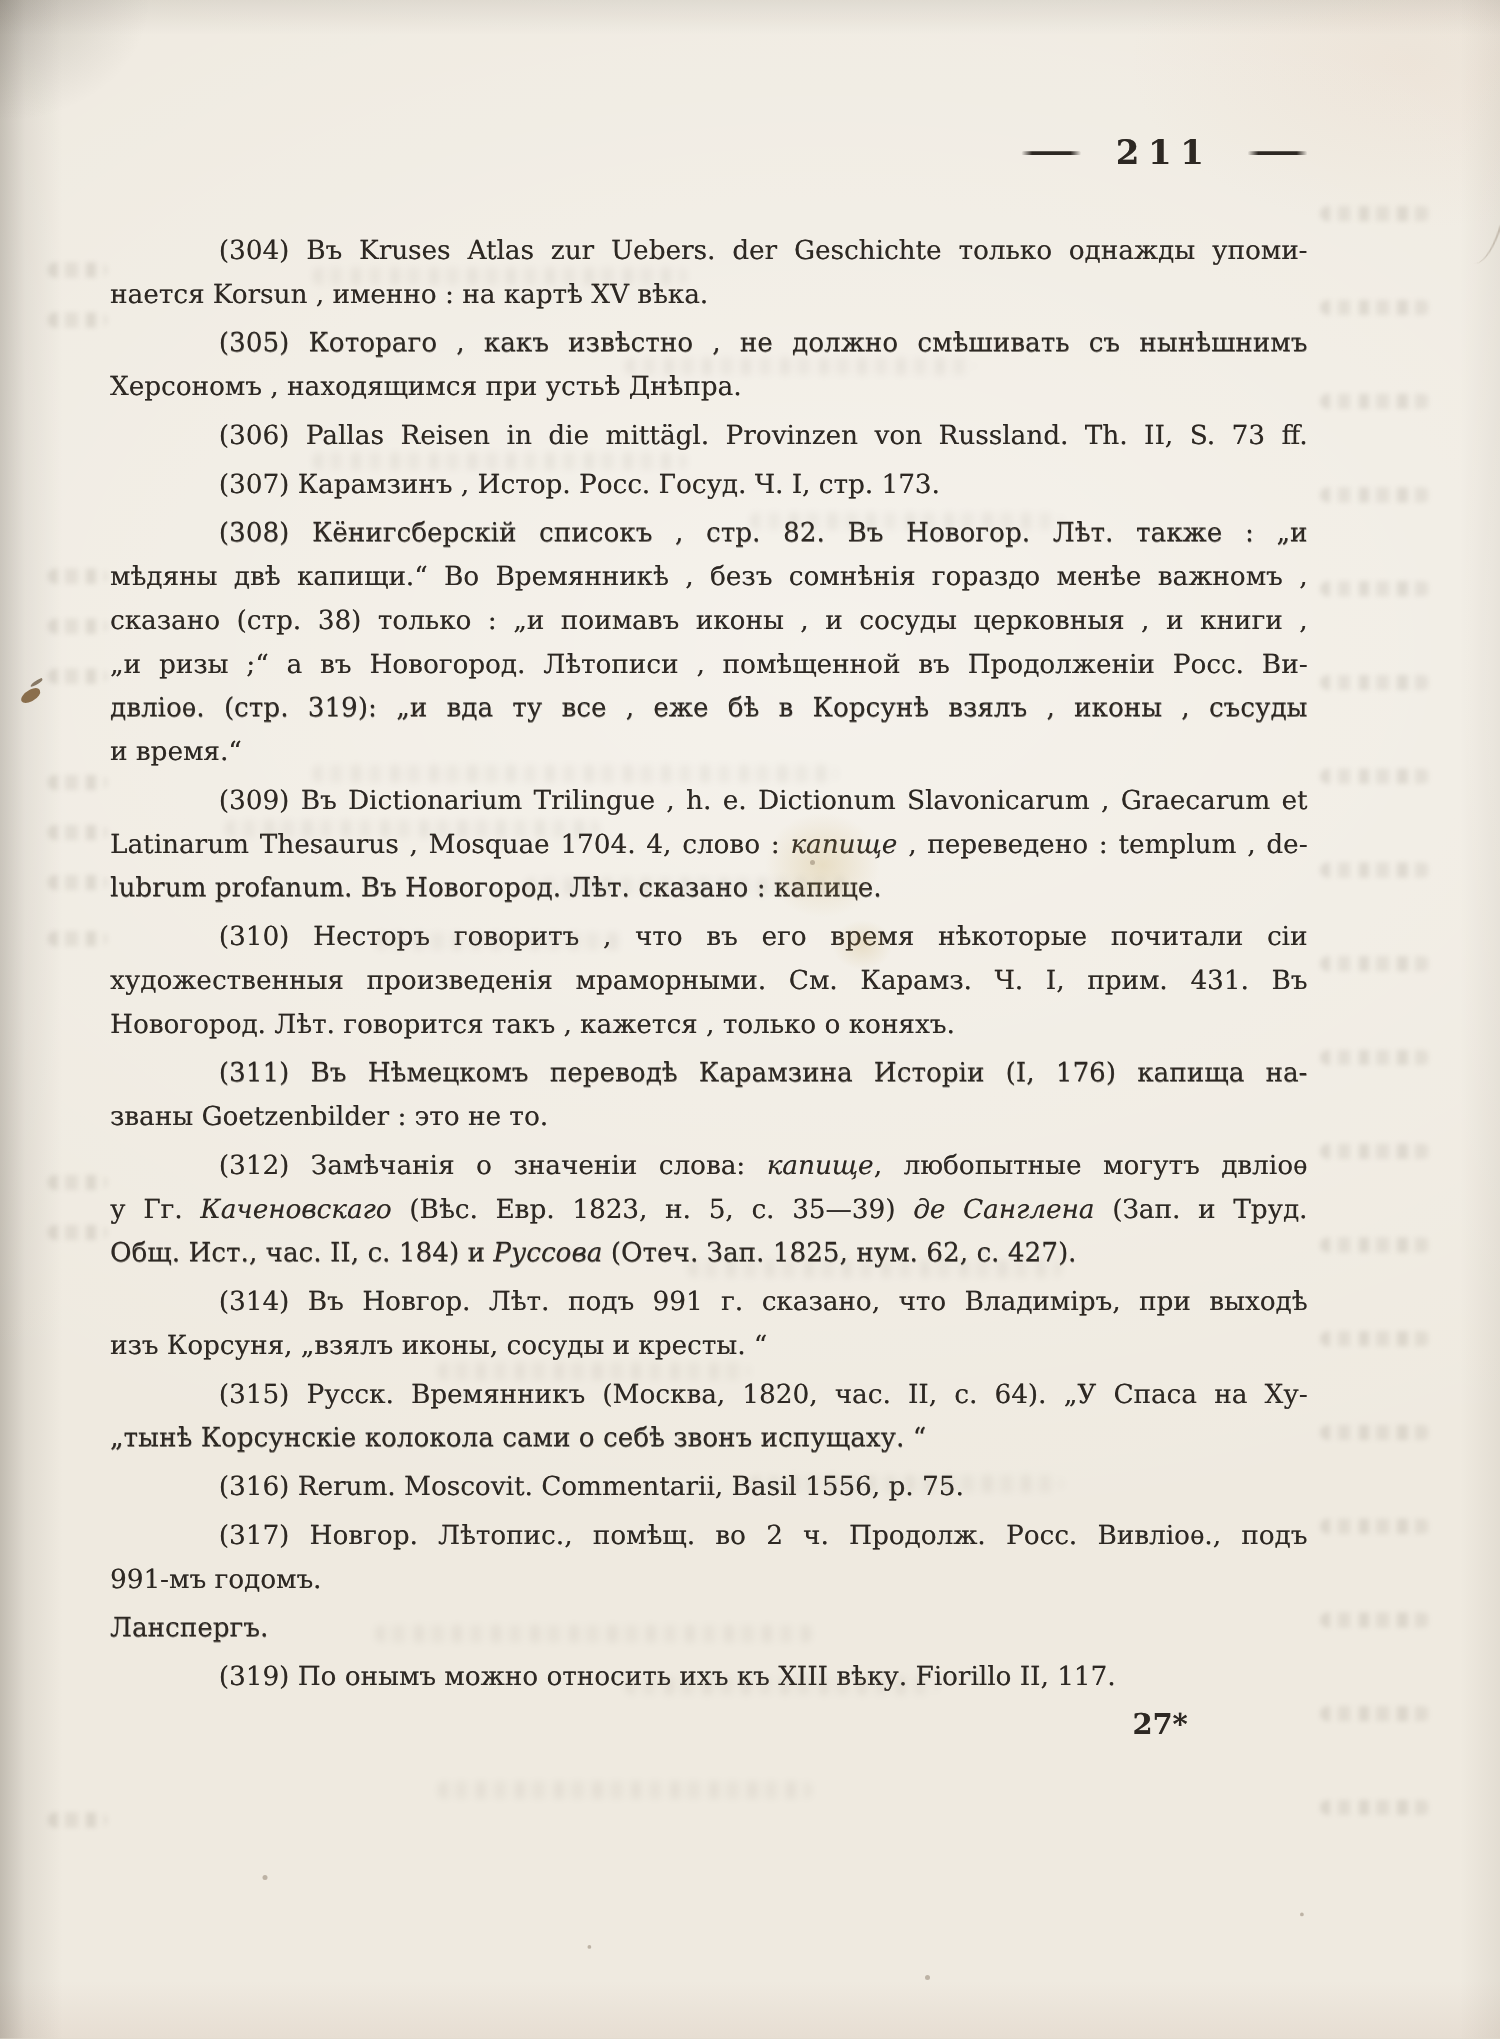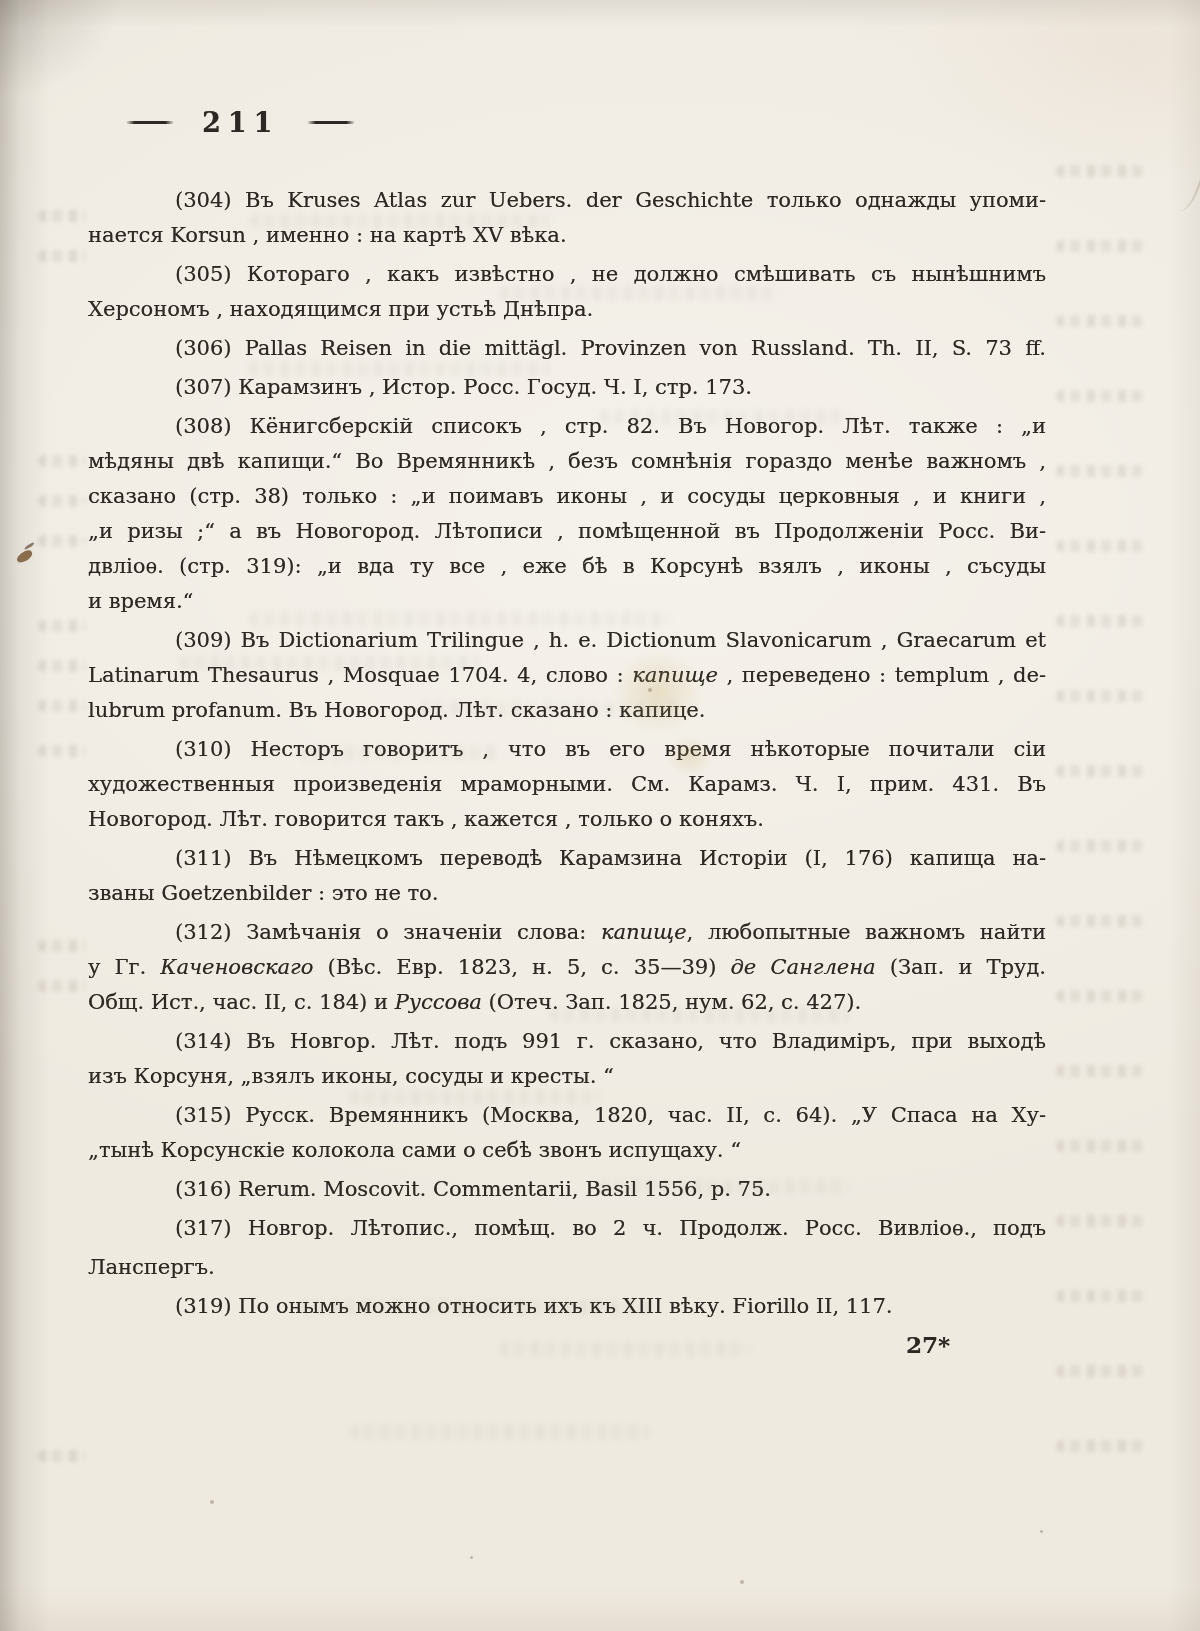--- a/index.html
+++ b/index.html
@@ -17,21 +17,21 @@
       linear-gradient(90deg, rgba(88,80,68,.30) 0, rgba(88,80,68,.10) 20px, transparent 50px),
       linear-gradient(270deg, rgba(120,108,92,.10) 0, transparent 32px),
       linear-gradient(180deg, rgba(108,98,86,.14) 0, transparent 28px),
       linear-gradient(0deg, rgba(170,130,110,.12) 0, transparent 46px),
       #efeae0;
     color:#2d2823;
   }
   
   .pagehead{
     position:absolute;top:104px;left:88px;width:958px;height:36px;
-    display:flex;align-items:center;justify-content:flex-start;gap:28px;
+    display:flex;align-items:center;justify-content:flex-end;gap:28px;
     padding-left:38px;box-sizing:border-box;
   }
   .hrule{
     width:48px;height:3px;border-radius:2px;
     background:linear-gradient(90deg, transparent 0, #2d2823 18%, #2d2823 82%, transparent 100%);
   }
   .pagenum{
     font-size:27px;letter-spacing:7px;font-weight:bold;
     text-shadow:.2px .2px .4px rgba(45,40,35,.65);
   }
@@ -122,37 +122,38 @@
       <div class="note">
         <div class="line first fill"><span>(310) Несторъ говоритъ , что въ его время нѣкоторые почитали сіи</span></div>
         <div class="line fill"><span>художественныя произведенія мраморными. См. Карамз. Ч. I, прим. 431. Въ</span></div>
         <div class="line"><span>Новогород. Лѣт. говорится такъ , кажется , только о коняхъ.</span></div>
       </div>
       <div class="note">
         <div class="line first fill"><span>(311) Въ Нѣмецкомъ переводѣ Карамзина Исторіи (I, 176) капища на-</span></div>
         <div class="line"><span>званы Goetzenbilder : это не то.</span></div>
       </div>
       <div class="note">
-        <div class="line first fill"><span>(312) Замѣчанія о значеніи слова: </span><i>капище</i><span>, любопытные важномъ найти</span></div>
+        <div class="line first fill"><span>(312) Замѣчанія о значеніи слова: </span><i>капище</i><span>, любопытные могутъ двліоѳ</span></div>
         <div class="line fill"><span>у Гг. </span><i>Каченовскаго</i><span> (Вѣс. Евр. 1823, н. 5, с. 35—39) </span><i>де Санглена</i><span> (Зап. и Труд.</span></div>
         <div class="line"><span>Общ. Ист., час. II, с. 184) и </span><i>Руссова</i><span> (Отеч. Зап. 1825, нум. 62, с. 427).</span></div>
       </div>
       <div class="note">
         <div class="line first fill"><span>(314) Въ Новгор. Лѣт. подъ 991 г. сказано, что Владиміръ, при выходѣ</span></div>
         <div class="line"><span>изъ Корсуня, „взялъ иконы, сосуды и кресты. “</span></div>
       </div>
       <div class="note">
         <div class="line first fill"><span>(315) Русск. Времянникъ (Москва, 1820, час. II, с. 64). „У Спаса на Ху-</span></div>
         <div class="line"><span>„тынѣ Корсунскіе колокола сами о себѣ звонъ испущаху. “</span></div>
       </div>
       <div class="note">
         <div class="line first"><span>(316) Rerum. Moscovit. Commentarii, Basil 1556, p. 75.</span></div>
       </div>
       <div class="note">
         <div class="line first fill"><span>(317) Новгор. Лѣтопис., помѣщ. во 2 ч. Продолж. Росс. Вивліоѳ., подъ</span></div>
+        <div class="line"><span>991-мъ годомъ.</span></div>
       </div>
       <div class="note">
         <div class="line"><span>Ланспергъ.</span></div>
       </div>
       <div class="note">
         <div class="line first"><span>(319) По онымъ можно относить ихъ къ XIII вѣку. Fiorillo II, 117.</span></div>
       </div>
       <div class="signature">27*</div>
     </div>
 

